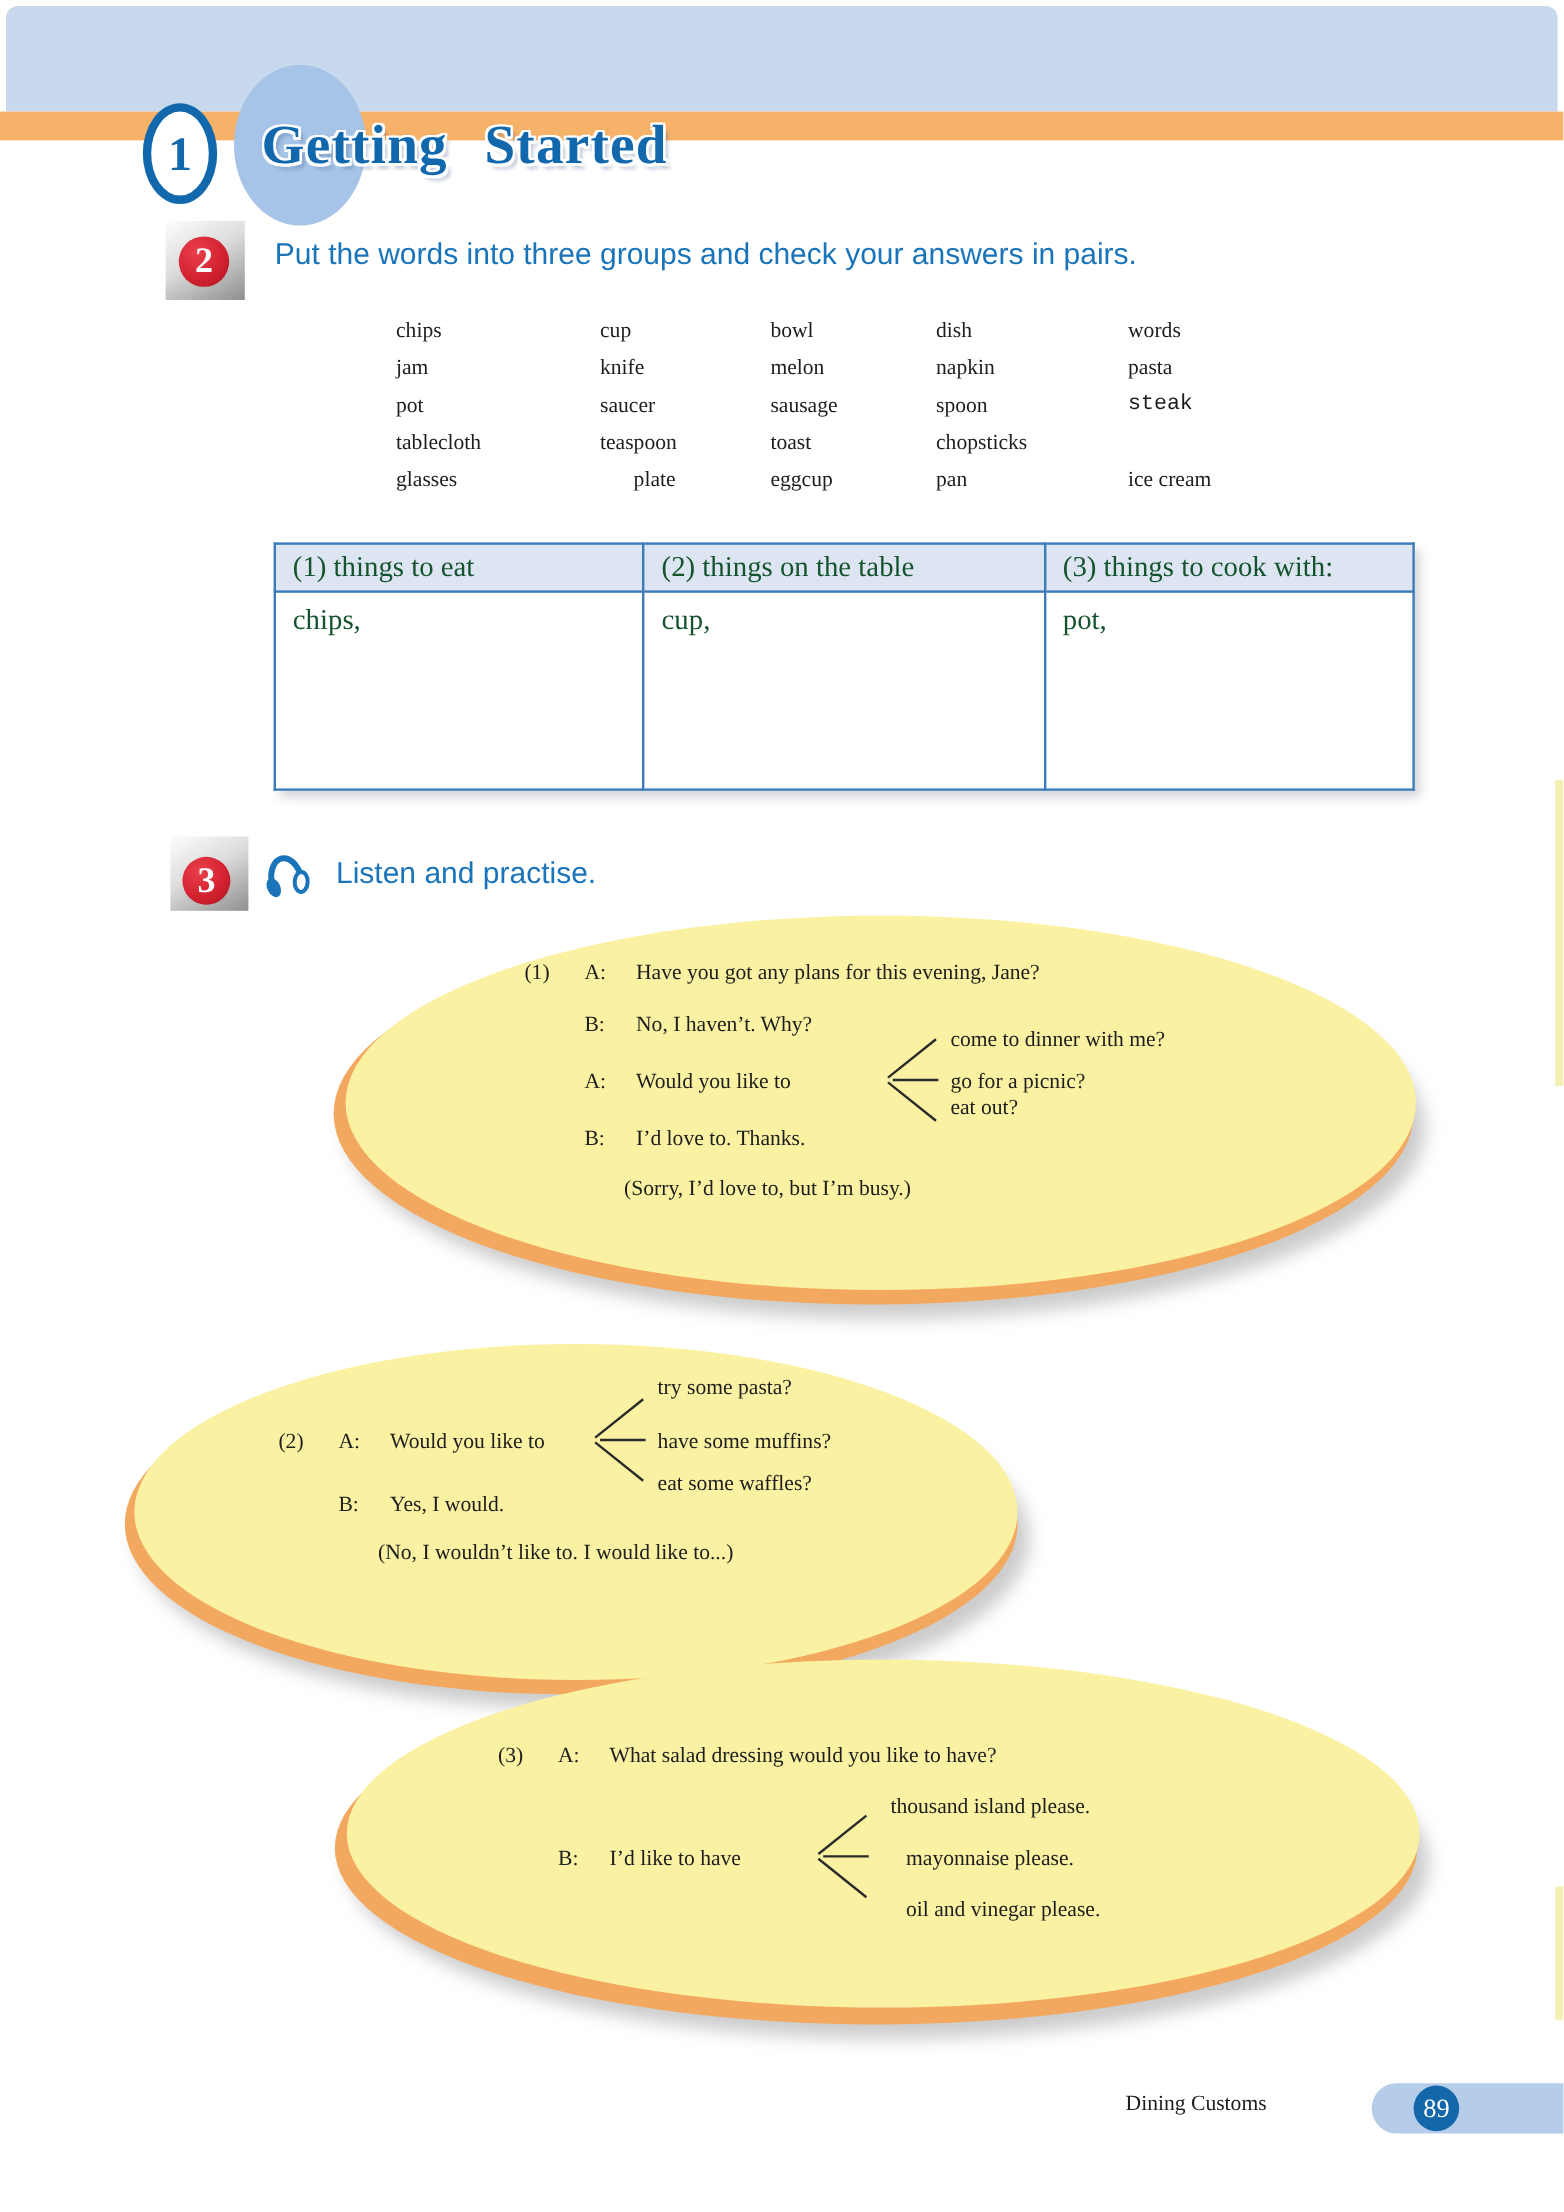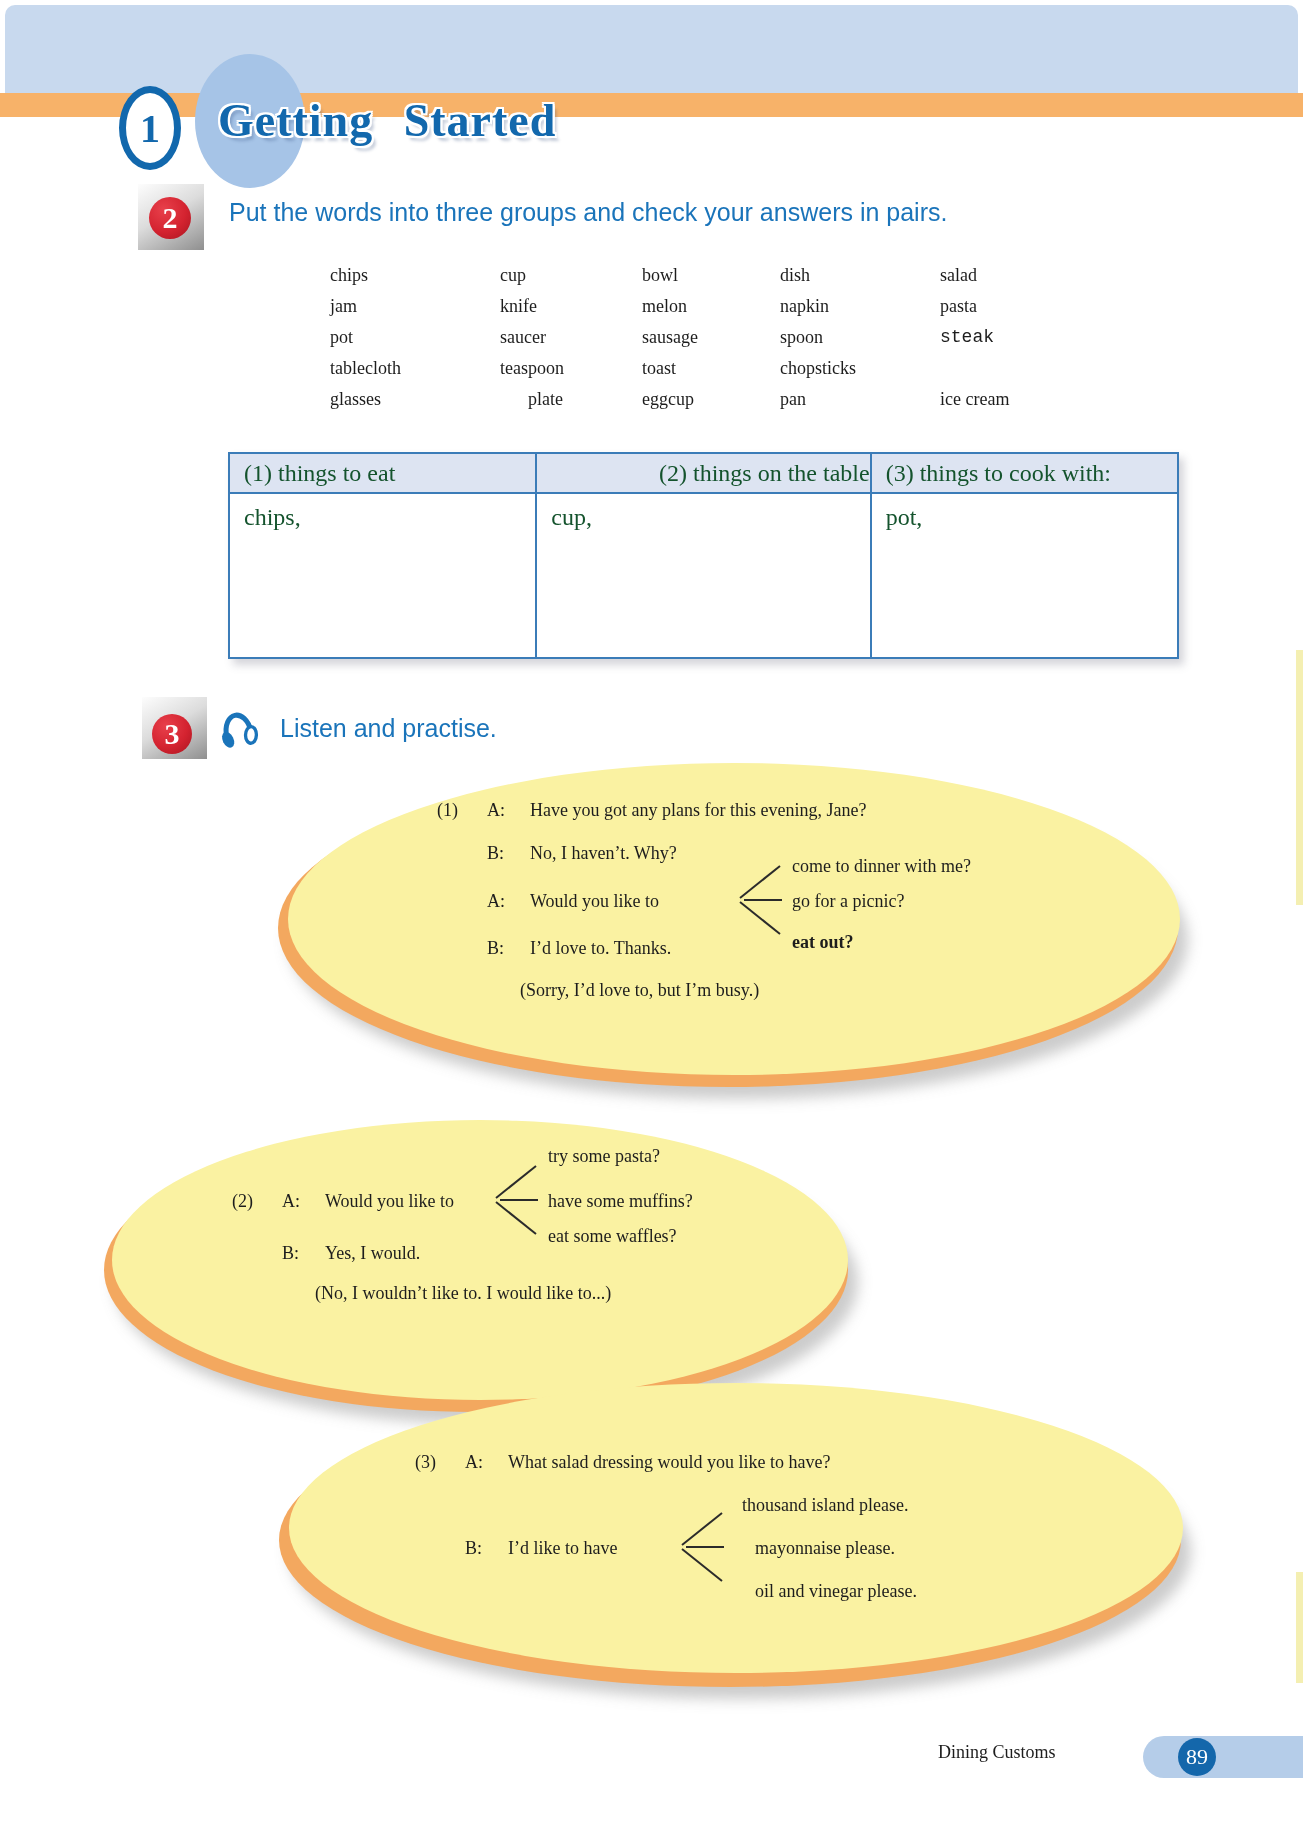--- a/index.html
+++ b/index.html
@@ -63,21 +63,21 @@
 <div class="abs badge-circle" style="left:149px;top:197px;width:42px;height:42px;">
   <span>2</span>
 </div>
 <div class="abs sans-blue" style="left:229px;top:198px;">Put the words into three groups and check your answers in pairs.</div>
 
 <div>
   <span class="abs serif" style="left:330px;top:265px;">chips</span>
   <span class="abs serif" style="left:500px;top:265px;">cup</span>
   <span class="abs serif" style="left:642px;top:265px;">bowl</span>
   <span class="abs serif" style="left:780px;top:265px;">dish</span>
-  <span class="abs serif" style="left:940px;top:265px;">salad</span>
+  <span class="abs serif" style="left:940px;top:265px;">words</span>
 
   <span class="abs serif" style="left:330px;top:296px;">jam</span>
   <span class="abs serif" style="left:500px;top:296px;">knife</span>
   <span class="abs serif" style="left:642px;top:296px;">melon</span>
   <span class="abs serif" style="left:780px;top:296px;">napkin</span>
   <span class="abs serif" style="left:940px;top:296px;">pasta</span>
 
   <span class="abs serif" style="left:330px;top:327px;">pot</span>
   <span class="abs serif" style="left:500px;top:327px;">saucer</span>
   <span class="abs serif" style="left:642px;top:327px;">sausage</span>
@@ -93,21 +93,21 @@
   <span class="abs serif" style="left:528px;top:389px;">plate</span>
   <span class="abs serif" style="left:642px;top:389px;">eggcup</span>
   <span class="abs serif" style="left:780px;top:389px;">pan</span>
   <span class="abs serif" style="left:940px;top:389px;">ice cream</span>
 </div>
 
 <table class="abs cls-table">
   <tbody>
       <tr>
     <th style="width:317px;">(1) things to eat</th>
-    <th style="width:347px;text-align:right;">(2) things on the table</th>
+    <th style="width:347px;">(2) things on the table</th>
     <th style="width:317px;">(3) things to cook with:</th>
   </tr>
   <tr>
     <td>chips,</td>
     <td>cup,</td>
     <td>pot,</td>
   </tr>
 </tbody>
   </table>
 
@@ -133,21 +133,21 @@
 <span class="abs serif" style="left:530px;top:843px;">No, I haven’t. Why?</span>
 <span class="abs serif" style="left:487px;top:891px;">A:</span>
 <span class="abs serif" style="left:530px;top:891px;">Would you like to</span>
 <svg class="abs" style="left:736px;top:858px;" width="48" height="84" viewBox="0 0 48 84">
   <line class="branch" x1="4" y1="40" x2="44" y2="8"></line>
   <line class="branch" x1="8" y1="42" x2="46" y2="42"></line>
   <line class="branch" x1="4" y1="44" x2="44" y2="76"></line>
 </svg>
 <span class="abs serif opt" style="left:792px;top:856px;">come to dinner with me?</span>
 <span class="abs serif opt" style="left:792px;top:891px;">go for a picnic?</span>
-<span class="abs serif opt" style="left:792px;top:932px;font-weight:bold;">eat out?</span>
+<span class="abs serif opt" style="left:792px;top:912px;">eat out?</span>
 <span class="abs serif" style="left:487px;top:938px;">B:</span>
 <span class="abs serif" style="left:530px;top:938px;">I’d love to. Thanks.</span>
 <span class="abs serif" style="left:520px;top:980px;">(Sorry, I’d love to, but I’m busy.)</span>
 
 <div class="abs bubble-rim" style="left:104px;top:1128px;width:744px;height:284px;"></div>
 <div class="abs bubble-fill" style="left:112px;top:1120px;width:736px;height:280px;"></div>
 <span class="abs serif opt" style="left:548px;top:1146px;">try some pasta?</span>
 <span class="abs serif" style="left:232px;top:1191px;">(2)</span>
 <span class="abs serif" style="left:282px;top:1191px;">A:</span>
 <span class="abs serif" style="left:325px;top:1191px;">Would you like to</span>

